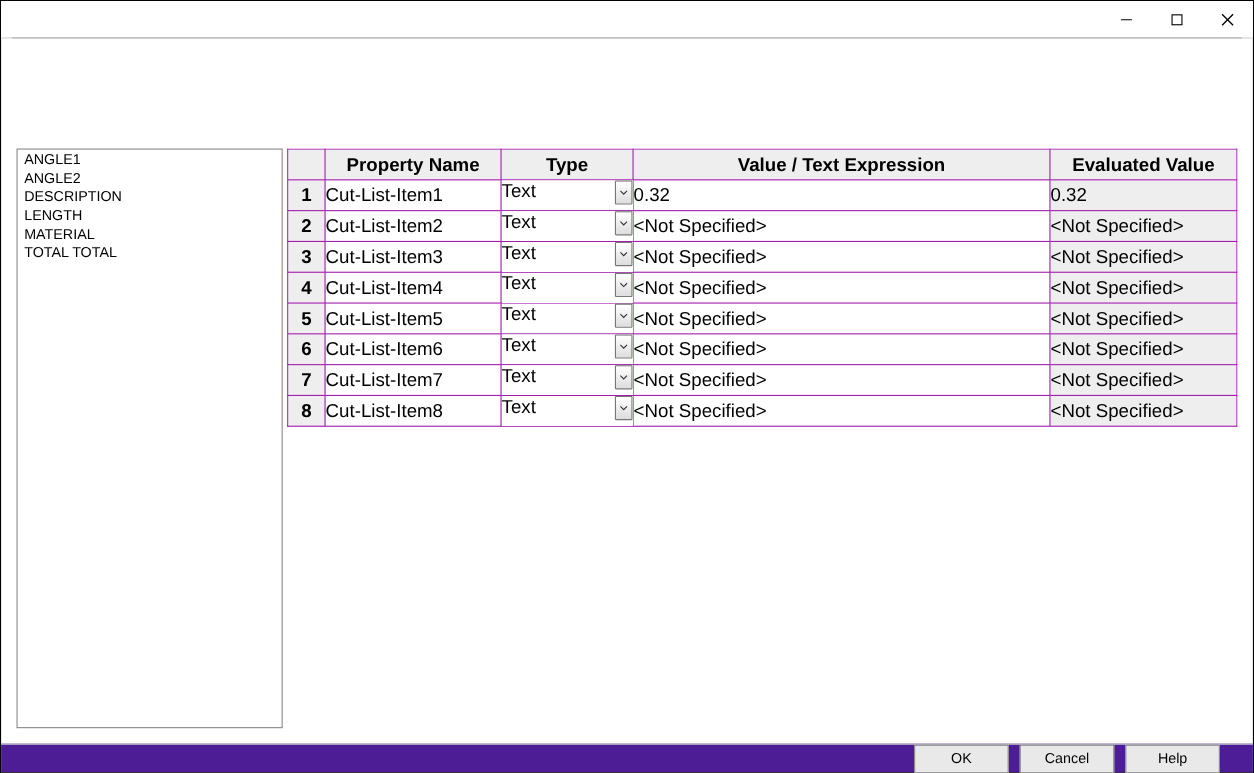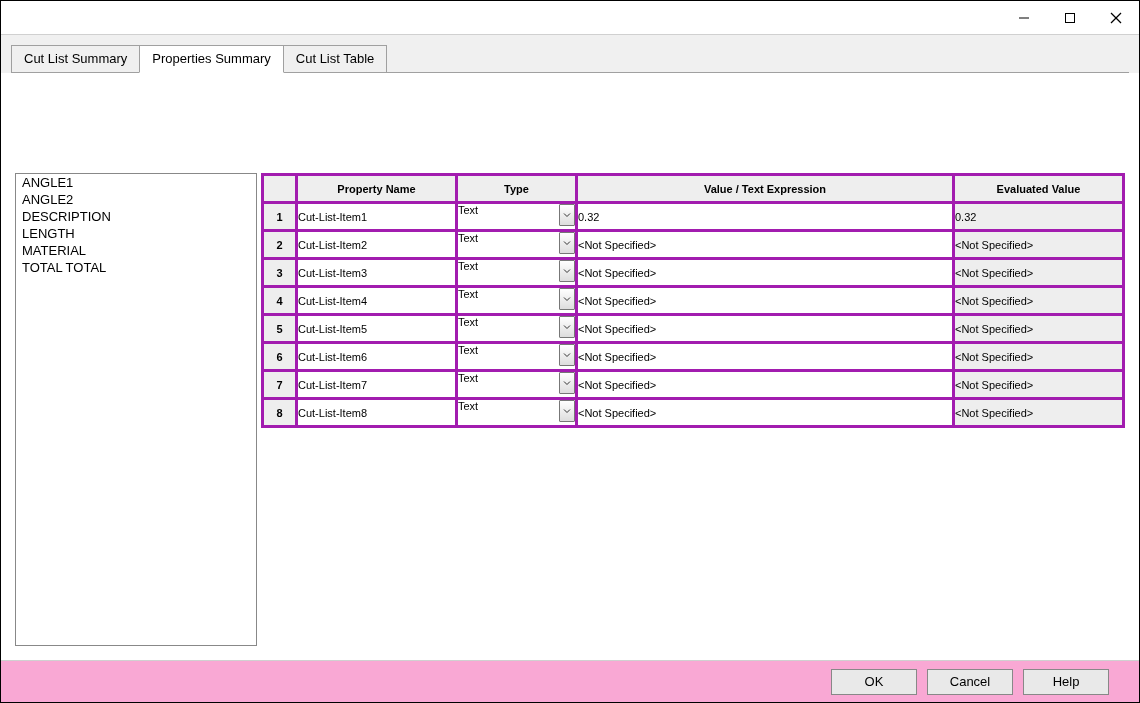--- a/index.html
+++ b/index.html
@@ -88,22 +88,22 @@
   .grid-wrap {
     flex: 1;
     overflow: auto;
   }
   table.grid {
     border-collapse: collapse;
     width: 100%;
     table-layout: fixed;
   }
   table.grid th, table.grid td {
-    border: 3px solid #a21caf;
-    font-size: 11px;
+    border: 1px solid #a21caf;
+    font-size: 17px;
     padding: 0;
     height: 28px;
     vertical-align: middle;
   }
   table.grid th {
     background: #eeeeee;
     font-weight: 600;
     text-align: center;
   }
   table.grid th.corner { background: #eeeeee; }
@@ -133,23 +133,23 @@
     width: 16px; height: 22px;
     border: 1px solid #777;
     background: linear-gradient(#fff,#ddd);
     display: flex; align-items: center; justify-content: center;
     cursor: pointer;
     border-radius: 1px;
   }
   .type-inner .dd-btn svg { width: 8px; height: 8px; }
   
   .button-bar {
-    height: 42px;
+    height: 26px;
     border-top: 1px solid #d0d0d0;
-    background: #f9a8d4;
+    background: #4c1d95;
     display: flex;
     justify-content: flex-end;
     align-items: center;
     gap: 10px;
     padding-right: 30px;
   }
   .button-bar button {
     width: 86px; height: 26px;
     border: 1px solid #888;
     background: #e9e9e9;
@@ -177,27 +177,20 @@
       </div>
       <div class="ctrl">
         <svg viewBox="0 0 12 12">
             <line x1="1" y1="1" x2="11" y2="11" stroke="#000" stroke-width="1.2"></line>
             <line x1="11" y1="1" x2="1" y2="11" stroke="#000" stroke-width="1.2"></line>
           </svg>
       </div>
     </div>
   </div>
 
-  <div class="tabstrip-wrap">
-    <div class="tabstrip" id="tabstrip">
-        <div class="tab">Cut List Summary</div>
-        <div class="tab active">Properties Summary</div>
-        <div class="tab">Cut List Table</div>
-      </div>
-  </div>
 
   <div class="tab-content-area">
 
     <div class="listbox" id="property-list">
         <div class="item">ANGLE1</div>
         <div class="item">ANGLE2</div>
         <div class="item">DESCRIPTION</div>
         <div class="item">LENGTH</div>
         <div class="item">MATERIAL</div>
         <div class="item">TOTAL TOTAL</div>

